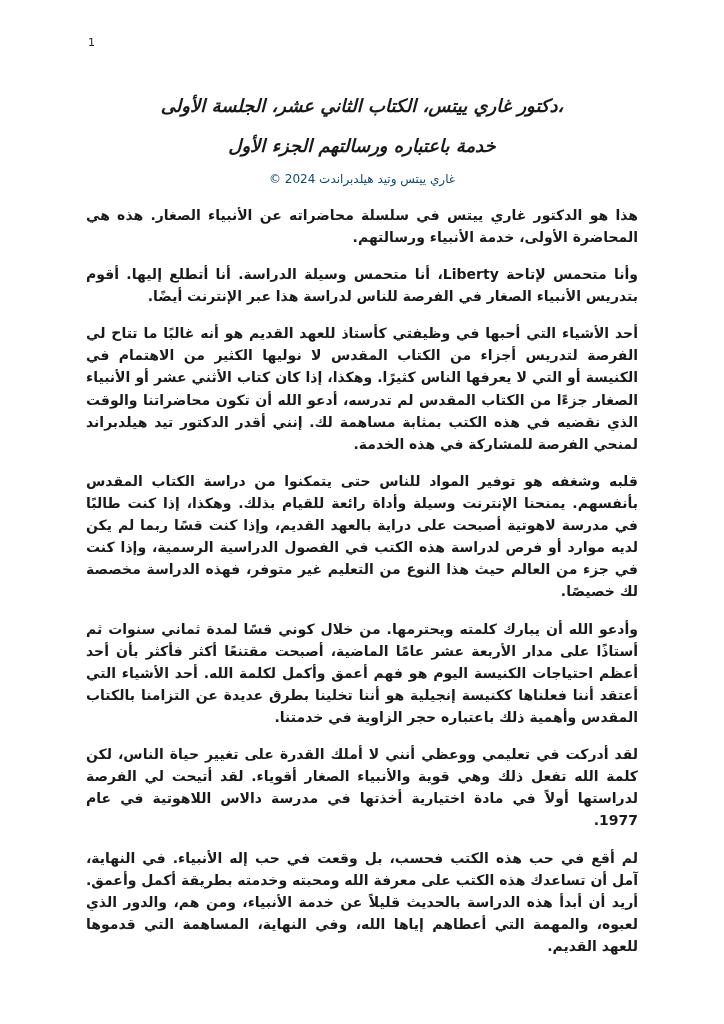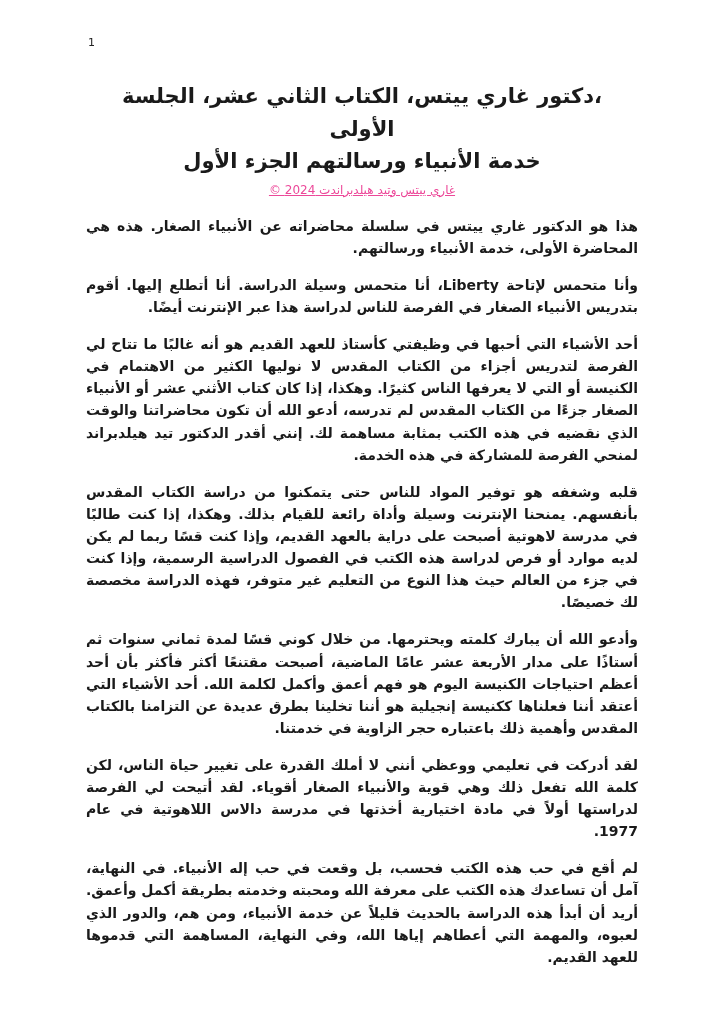--- a/index.html
+++ b/index.html
@@ -25,32 +25,32 @@
       left: 88px;
       font-size: 11px;
       color: #222;
     }
     .title-block {
       direction: rtl;
       text-align: center;
       margin-bottom: 16px;
     }
     .title-line {
-      font-size: 21px;
+      font-size: 18px;
       font-weight: bold;
       line-height: 1.55;
-      margin: 0;
+      margin: 12px;
+      font-style: italic;
     }
     .byline {
       direction: rtl;
       text-align: center;
       font-size: 12px;
       margin-top: 5px;
-      color: #ec4899;
-      text-decoration: underline;
+      color: #0c4a6e;
     }
     .body-text {
       margin-top: 18px;
     }
     .body-text p {
       direction: rtl;
       unicode-bidi: embed;
       text-align: justify;
       text-align-last: right;
       font-size: 14px;
@@ -62,21 +62,21 @@
   </style>
 </head>
 <body>
 
 <div class="page">
 
   <div class="page-number">1</div>
 
   <div class="title-block">
     <h1 class="title-line">،دكتور غاري ييتس، الكتاب الثاني عشر، الجلسة الأولى</h1>
-    <h1 class="title-line">خدمة الأنبياء ورسالتهم الجزء الأول</h1>
+    <h1 class="title-line">خدمة باعتباره ورسالتهم الجزء الأول</h1>
     <div class="byline">غاري ييتس وتيد هيلدبراندت 2024 ©</div>
   </div>
 
   <div class="body-text">
     <p>هذا هو الدكتور غاري ييتس في سلسلة محاضراته عن الأنبياء الصغار. هذه هي المحاضرة الأولى، خدمة الأنبياء ورسالتهم.</p>
     <p>وأنا متحمس لإتاحة Liberty، أنا متحمس وسيلة الدراسة. أنا أتطلع إليها. أقوم بتدريس الأنبياء الصغار في الفرصة للناس لدراسة هذا عبر الإنترنت أيضًا.</p>
     <p>أحد الأشياء التي أحبها في وظيفتي كأستاذ للعهد القديم هو أنه غالبًا ما تتاح لي الفرصة لتدريس أجزاء من الكتاب المقدس لا نوليها الكثير من الاهتمام في الكنيسة أو التي لا يعرفها الناس كثيرًا. وهكذا، إذا كان كتاب الأثني عشر أو الأنبياء الصغار جزءًا من الكتاب المقدس لم تدرسه، أدعو الله أن تكون محاضراتنا والوقت الذي نقضيه في هذه الكتب بمثابة مساهمة لك. إنني أقدر الدكتور تيد هيلدبراند لمنحي الفرصة للمشاركة في هذه الخدمة.</p>
     <p>قلبه وشغفه هو توفير المواد للناس حتى يتمكنوا من دراسة الكتاب المقدس بأنفسهم. يمنحنا الإنترنت وسيلة وأداة رائعة للقيام بذلك. وهكذا، إذا كنت طالبًا في مدرسة لاهوتية أصبحت على دراية بالعهد القديم، وإذا كنت قسًا ربما لم يكن لديه موارد أو فرص لدراسة هذه الكتب في الفصول الدراسية الرسمية، وإذا كنت في جزء من العالم حيث هذا النوع من التعليم غير متوفر، فهذه الدراسة مخصصة لك خصيصًا.</p>
     <p>وأدعو الله أن يبارك كلمته ويحترمها. من خلال كوني قسًا لمدة ثماني سنوات ثم أستاذًا على مدار الأربعة عشر عامًا الماضية، أصبحت مقتنعًا أكثر فأكثر بأن أحد أعظم احتياجات الكنيسة اليوم هو فهم أعمق وأكمل لكلمة الله. أحد الأشياء التي أعتقد أننا فعلناها ككنيسة إنجيلية هو أننا تخلينا بطرق عديدة عن التزامنا بالكتاب المقدس وأهمية ذلك باعتباره حجر الزاوية في خدمتنا.</p>
     <p>لقد أدركت في تعليمي ووعظي أنني لا أملك القدرة على تغيير حياة الناس، لكن كلمة الله تفعل ذلك وهي قوية والأنبياء الصغار أقوياء. لقد أتيحت لي الفرصة لدراستها أولاً في مادة اختيارية أخذتها في مدرسة دالاس اللاهوتية في عام 1977.</p>

